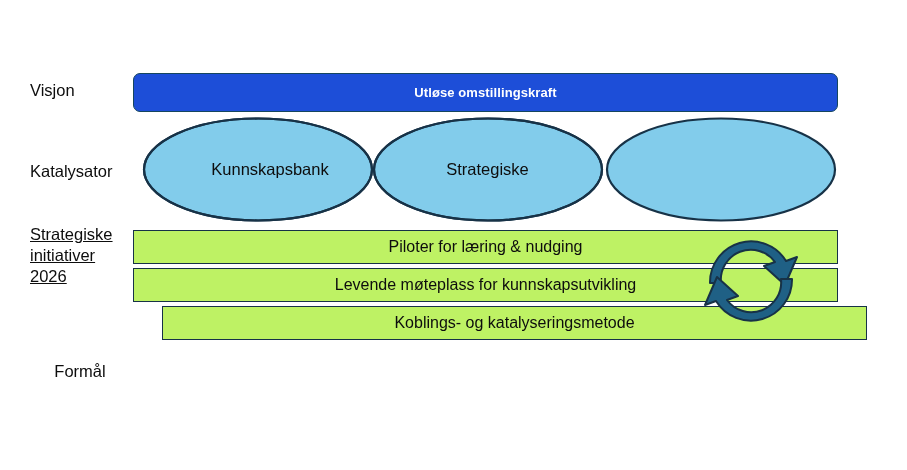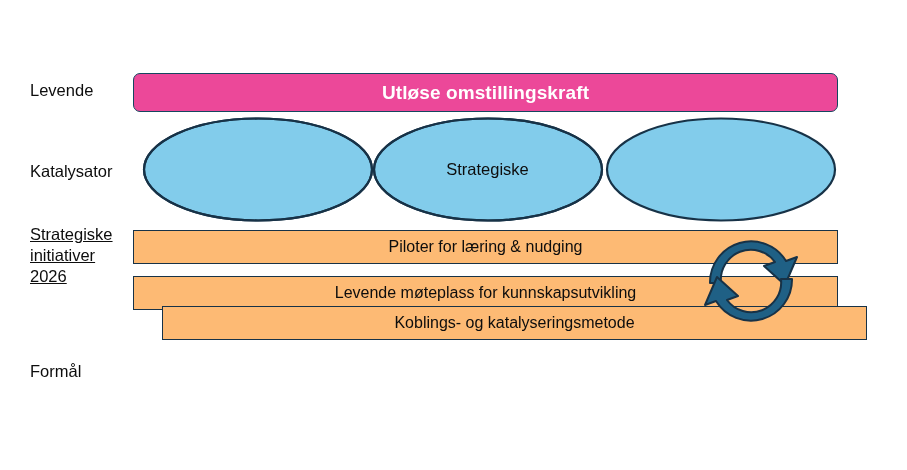--- a/index.html
+++ b/index.html
@@ -30,33 +30,33 @@
     width: 100px;
     color: #0d0d0d;
     font-size: 16.5px;
     line-height: 21px;
     text-align: left;
     white-space: pre-line;
   }
   #label-visjon      { top: 80px; }
   #label-funksjoner  { top: 161px; }
   #label-strategiske { top: 224px; text-decoration: underline; }
-  #label-formal      { top: 361px; }
+  #label-formal      { top: 361px; text-align: center; }
 
   
   .banner {
     position: absolute;
     left: 133px;
     width: 705px;
-    background: #ec4899;
+    background: #1d4ed8;
     border: 1px solid #15465f;
     border-radius: 7px;
     box-sizing: border-box;
     color: #ffffff;
-    font-size: 19px;
+    font-size: 13px;
     font-weight: bold;
     display: flex;
     align-items: center;
     justify-content: center;
     letter-spacing: 0.1px;
   }
   #banner-vision  { top: 73px;  height: 39px; }
 
   
   #functions-layer {
@@ -88,48 +88,48 @@
   #ellipse-label-1 { left: 390px; width: 195px; }
   #ellipse-label-2 { left: 600px; width: 215px; }
 
   
   .init-box {
     position: absolute;
     left: 133px;
     width: 705px;
     height: 34px;
     box-sizing: border-box;
-    background: #fdba74;
+    background: #bef264;
     border: 1.6px solid #173247;
     display: flex;
     align-items: center;
     justify-content: center;
     font-size: 16px;
     color: #0d0d0d;
   }
   #init-box-0 { top: 230px; }
-  #init-box-1 { top: 276px; }
+  #init-box-1 { top: 268px; }
   #init-box-2 { top: 306px; margin-left: 29px; }
 
   
   #cycle-icon {
     position: absolute;
     left: 702px;
     top: 237px;
     width: 98px;
     height: 88px;
     pointer-events: none;
   }
 </style>
 </head>
 <body>
 
 <div id="diagram-root">
 
-  <div class="row-label" id="label-visjon">Levende</div>
+  <div class="row-label" id="label-visjon">Visjon</div>
 
   <div class="row-label" id="label-funksjoner">Katalysator</div>
 
   <div class="row-label" id="label-strategiske">Strategiske
 initiativer
 2026</div>
 
   <div class="row-label" id="label-formal">Formål</div>
 
   <div class="banner" id="banner-vision">
@@ -140,20 +140,21 @@
     <svg id="functions-svg" viewBox="0 0 715 115" xmlns="http://www.w3.org/2000/svg">
       <ellipse cx="125" cy="57.5" rx="114" ry="51" fill="#82CCEB" stroke="#173247" stroke-width="2.2"></ellipse>
       <ellipse cx="355" cy="57.5" rx="114" ry="51" fill="#82CCEB" stroke="#173247" stroke-width="2.2"></ellipse>
       <ellipse cx="588" cy="57.5" rx="114" ry="51" fill="#82CCEB" stroke="#173247" stroke-width="2.2"></ellipse>
 
       <ellipse cx="125" cy="57.5" rx="114" ry="51" fill="none" stroke="#173247" stroke-width="2.2"></ellipse>
       <ellipse cx="355" cy="57.5" rx="114" ry="51" fill="none" stroke="#173247" stroke-width="2.2"></ellipse>
     </svg>
   </div>
 
+  <div class="ellipse-label" id="ellipse-label-0">Kunnskapsbank</div>
   <div class="ellipse-label" id="ellipse-label-1">Strategiske</div>
 
   <div class="init-box" id="init-box-0">
     <span>Piloter for læring &amp; nudging</span>
   </div>
 
   <div class="init-box" id="init-box-1">
     <span>Levende møteplass for kunnskapsutvikling</span>
   </div>
 

